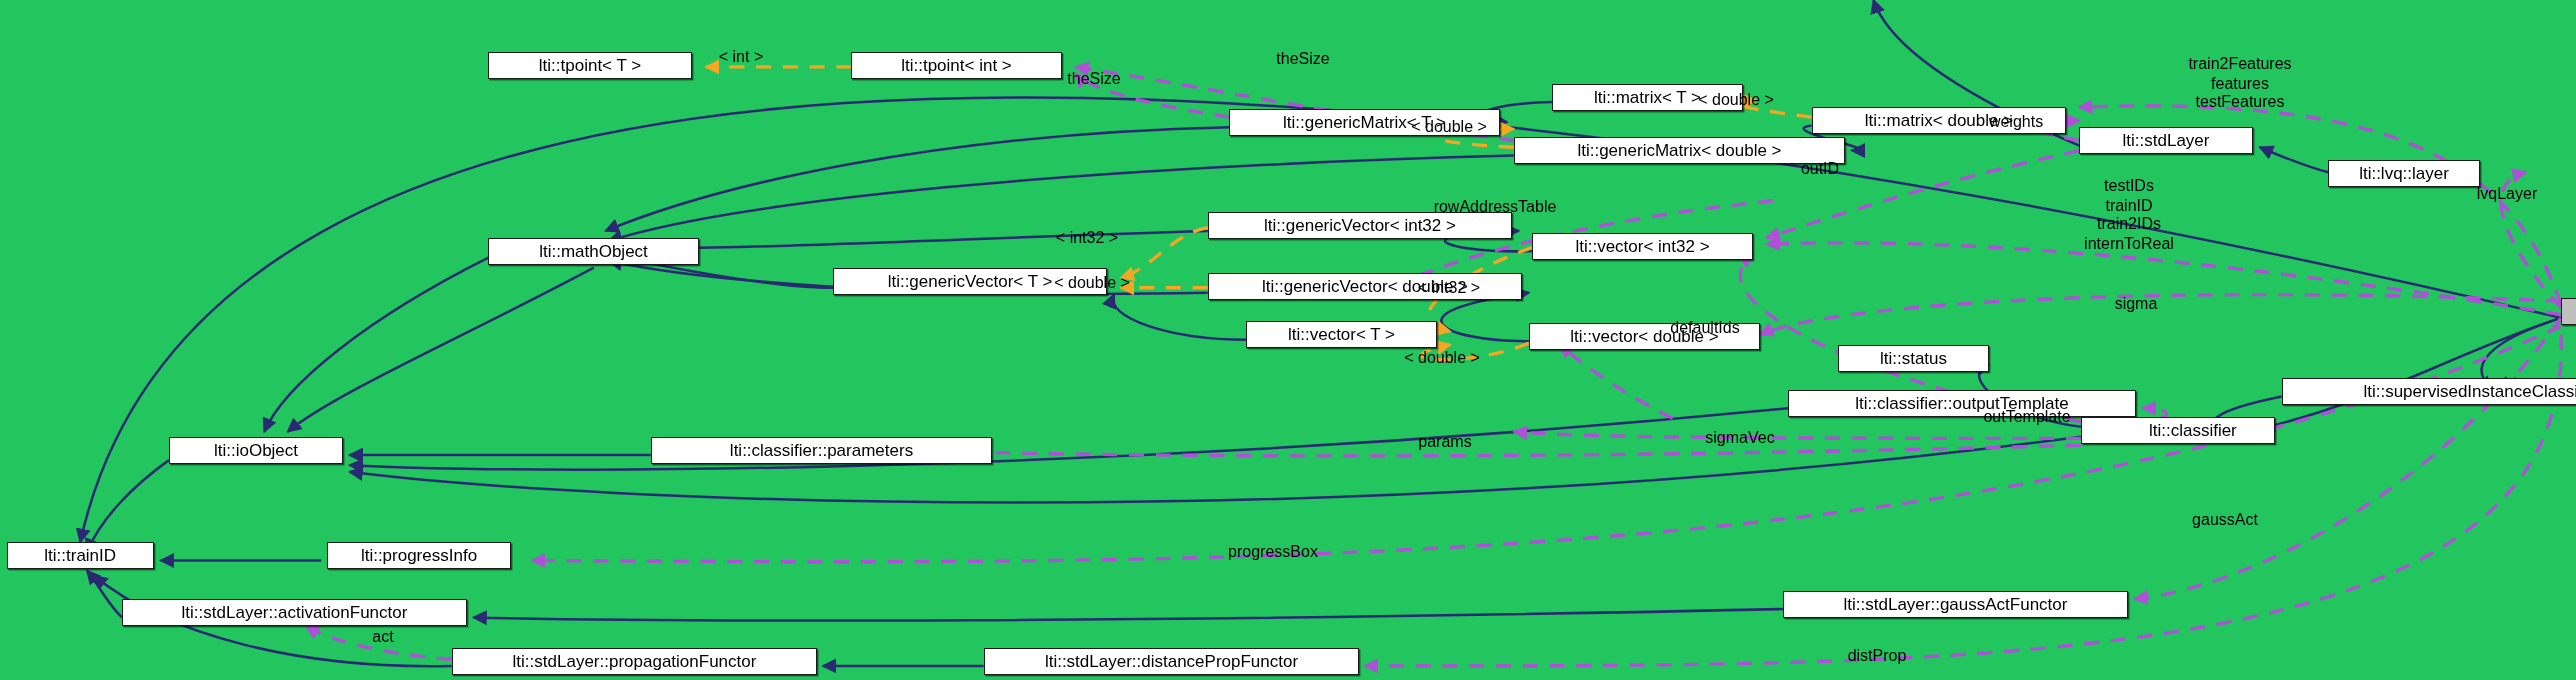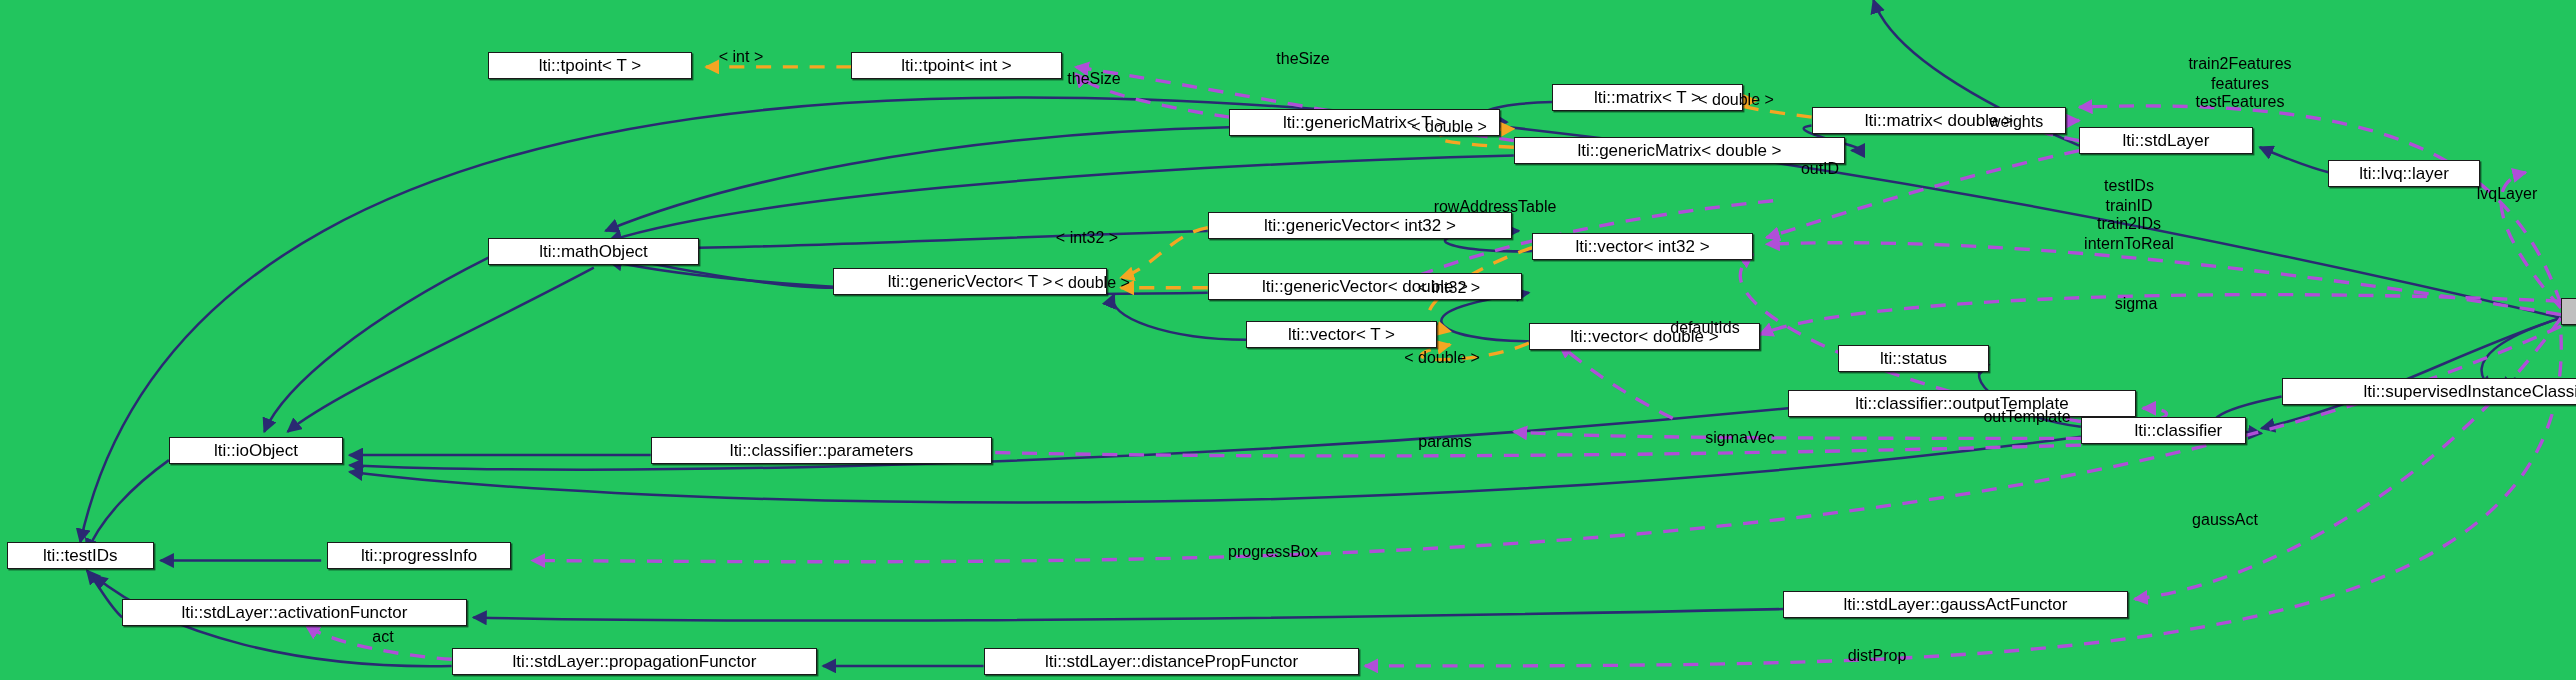--- a/index.html
+++ b/index.html
@@ -196,25 +196,25 @@
       <div class="node" style="left: 2328px; top: 160px; width: 152px; text-align: right;">lti::lvq::layer</div>
       <div class="node" style="left: 488px; top: 238px; width: 211px;">lti::mathObject</div>
       <div class="node" style="left: 1208px; top: 212px; width: 304px;">lti::genericVector&lt; int32 &gt;</div>
       <div class="node" style="left: 1532px; top: 233px; width: 221px;">lti::vector&lt; int32 &gt;</div>
       <div class="node" style="left: 833px; top: 268px; width: 274px;">lti::genericVector&lt; T &gt;</div>
       <div class="node" style="left: 1208px; top: 273px; width: 314px;">lti::genericVector&lt; double &gt;</div>
       <div class="node" style="left: 1246px; top: 321px; width: 191px;">lti::vector&lt; T &gt;</div>
       <div class="node" style="left: 1529px; top: 323px; width: 231px;">lti::vector&lt; double &gt;</div>
       <div class="node" style="left: 1838px; top: 345px; width: 151px;">lti::status</div>
       <div class="node" style="left: 1788px; top: 390px; width: 348px;">lti::classifier::outputTemplate</div>
-      <div class="node" style="left: 2081px; top: 417px; width: 165px; padding-left: 36px;">lti::classifier</div>
+      <div class="node" style="left: 2081px; top: 417px; width: 194px; padding-left: 36px;">lti::classifier</div>
       <div class="node" style="left: 2282px; top: 378px; width: 401px;">lti::supervisedInstanceClassifier</div>
       <div class="node" style="left: 169px; top: 437px; width: 174px;">lti::ioObject</div>
       <div class="node" style="left: 651px; top: 437px; width: 341px;">lti::classifier::parameters</div>
-      <div class="node" style="left: 6.7px; top: 542px; width: 147px;">lti::testIDs</div>
+      <div class="node" style="left: 6.7px; top: 542px; width: 147px;">lti::trainID</div>
       <div class="node" style="left: 327px; top: 542px; width: 184px;">lti::progressInfo</div>
       <div class="node" style="left: 122px; top: 599px; width: 345px;">lti::stdLayer::activationFunctor</div>
       <div class="node" style="left: 1783px; top: 591px; width: 345px;">lti::stdLayer::gaussActFunctor</div>
       <div class="node" style="left: 452px; top: 648px; width: 365px;">lti::stdLayer::propagationFunctor</div>
       <div class="node" style="left: 984px; top: 648px; width: 375px;">lti::stdLayer::distancePropFunctor</div>
       <div class="node highlight" style="left: 2561px; top: 298px; width: 107px;">lti::lvq</div>
     </div>
   <div id="labels">
       <div class="edge-label" style="left: 741px; top: 47px;">&lt; int &gt;</div>
       <div class="edge-label" style="left: 1303px; top: 49px;">theSize</div>

